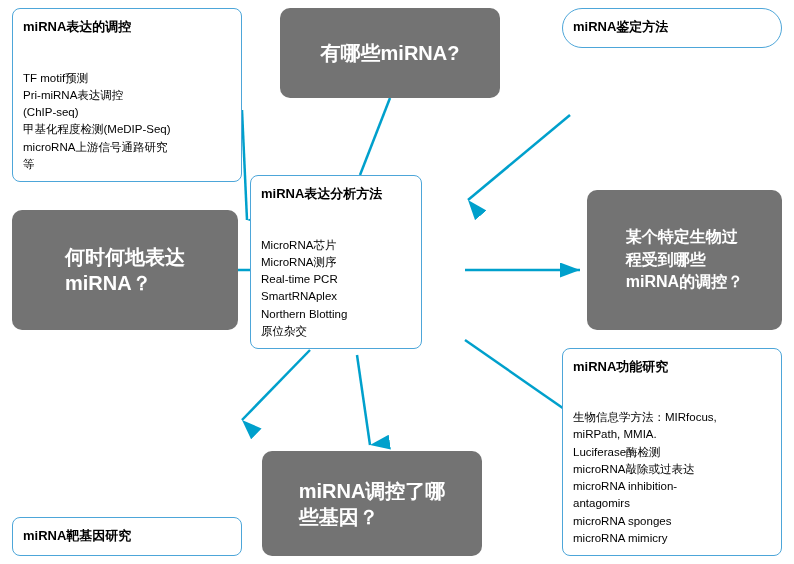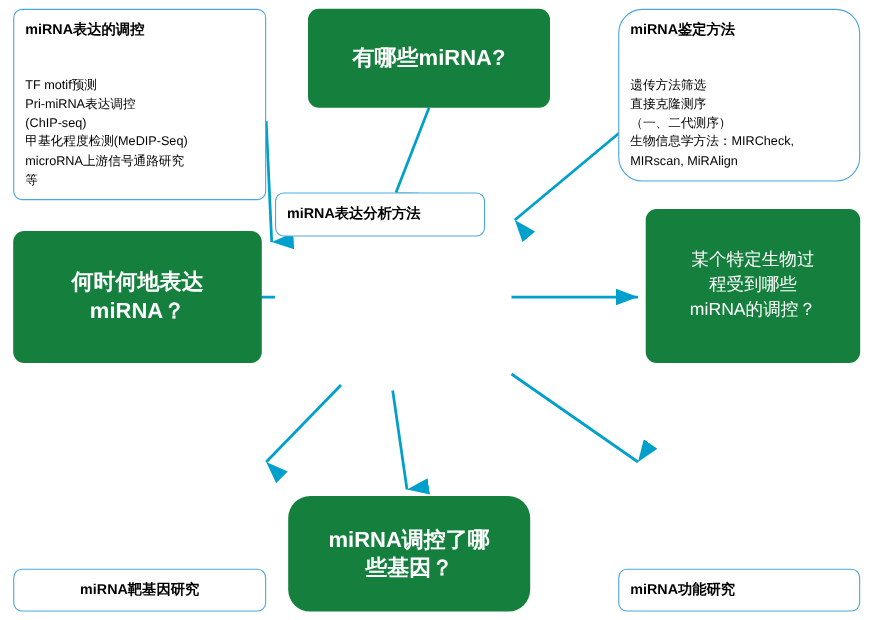--- a/index.html
+++ b/index.html
@@ -27,23 +27,23 @@
       padding: 8px 10px;
       line-height: 1.5;
     }
 
     .box-white {
       background: #ffffff;
       border: 1.5px solid #4da6d9;
     }
 
     .box-cyan {
-      background: #15803d;
+      background: #737373;
       color: #ffffff;
-      text-align: center;
+      text-align: left;
       border-radius: 10px;
     }
 
     .box-title {
       font-weight: bold;
       font-size: 13px;
       color: #000;
       margin-bottom: 2px;
     }
 
@@ -82,66 +82,64 @@
       width: 226px;
       height: 120px;
       display: flex;
       align-items: center;
       justify-content: center;
     }
 
     
     #box-expression-methods {
       left: 250px; top: 175px;
-      width: 191px;
+      width: 172px;
     }
 
     
     #box-pathway {
       right: 12px; top: 190px;
       width: 195px;
       height: 140px;
       display: flex;
       align-items: center;
       justify-content: center;
     }
 
     
     #box-target {
       left: 12px; bottom: 8px;
       width: 230px;
-      text-align: center;
     }
 
     
     #box-which-genes {
       left: 262px; bottom: 8px;
       width: 220px;
       height: 105px;
       display: flex;
       align-items: center;
       justify-content: center;
-      border-radius: 20px;
     }
 
     
     #box-function {
       right: 12px; bottom: 8px;
       width: 220px;
     }
 
     .big-text {
       font-size: 20px;
       font-weight: bold;
       line-height: 1.3;
     }
 
     .big-text-md {
       font-size: 16px;
-      font-weight: normal;
+      font-weight: bold;
       line-height: 1.4;
     }
 
     
     .arrows-svg {
       position: absolute;
       top: 0; left: 0;
       width: 794px;
       height: 564px;
       pointer-events: none;
@@ -189,40 +187,41 @@
     <div class="box-title">miRNA表达的调控</div>
     <div class="box-body">TF motif预测<br>Pri-miRNA表达调控<br>(ChIP-seq)<br>甲基化程度检测(MeDIP-Seq)<br>microRNA上游信号通路研究<br>等</div>
   </div>
 
   <div class="box box-cyan" id="box-which-mirna">
     <span class="big-text">有哪些miRNA?</span>
   </div>
 
   <div class="box box-white" id="box-identification">
     <div class="box-title">miRNA鉴定方法</div>
-    <div class="box-body">遗传方法筛选<br>直接克隆测序<br>（一、二代测序）<br>生物信息学方法：MIRCheck,<br>MIRscan, MiRAlign</div>
   </div>
 
   <div class="box box-cyan" id="box-when-where">
     <span class="big-text">何时何地表达<br>miRNA？</span>
   </div>
 
   <div class="box box-white" id="box-expression-methods">
     <div class="box-title">miRNA表达分析方法</div>
+    <div class="box-body">MicroRNA芯片<br>MicroRNA测序<br>Real-time PCR<br>SmartRNAplex<br>Northern Blotting<br>原位杂交</div>
   </div>
 
   <div class="box box-cyan" id="box-pathway">
     <span class="big-text-md">某个特定生物过<br>程受到哪些<br>miRNA的调控？</span>
   </div>
 
   <div class="box box-white" id="box-target">
     <div class="box-title">miRNA靶基因研究</div>
   </div>
 
   <div class="box box-cyan" id="box-which-genes">
     <span class="big-text">miRNA调控了哪<br>些基因？</span>
   </div>
 
   <div class="box box-white" id="box-function">
     <div class="box-title">miRNA功能研究</div>
+    <div class="box-body">生物信息学方法：MIRfocus,<br>miRPath, MMIA.<br>Luciferase酶检测<br>microRNA敲除或过表达<br>microRNA inhibition-<br>antagomirs<br>microRNA sponges<br>microRNA mimicry</div>
   </div>
 
 </div>
 
 </body></html>

